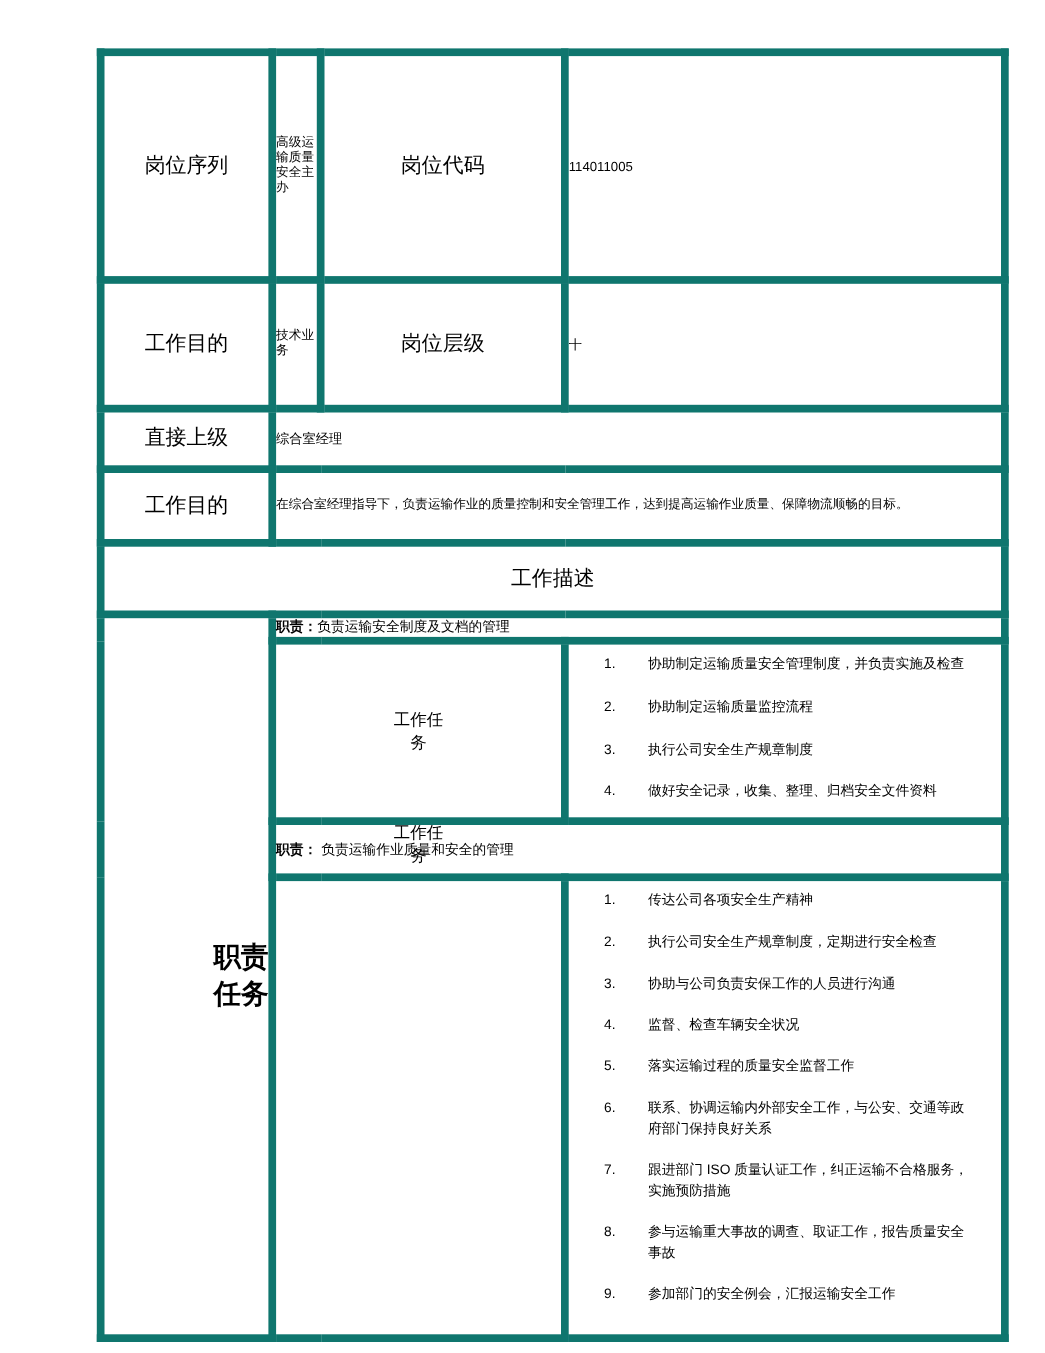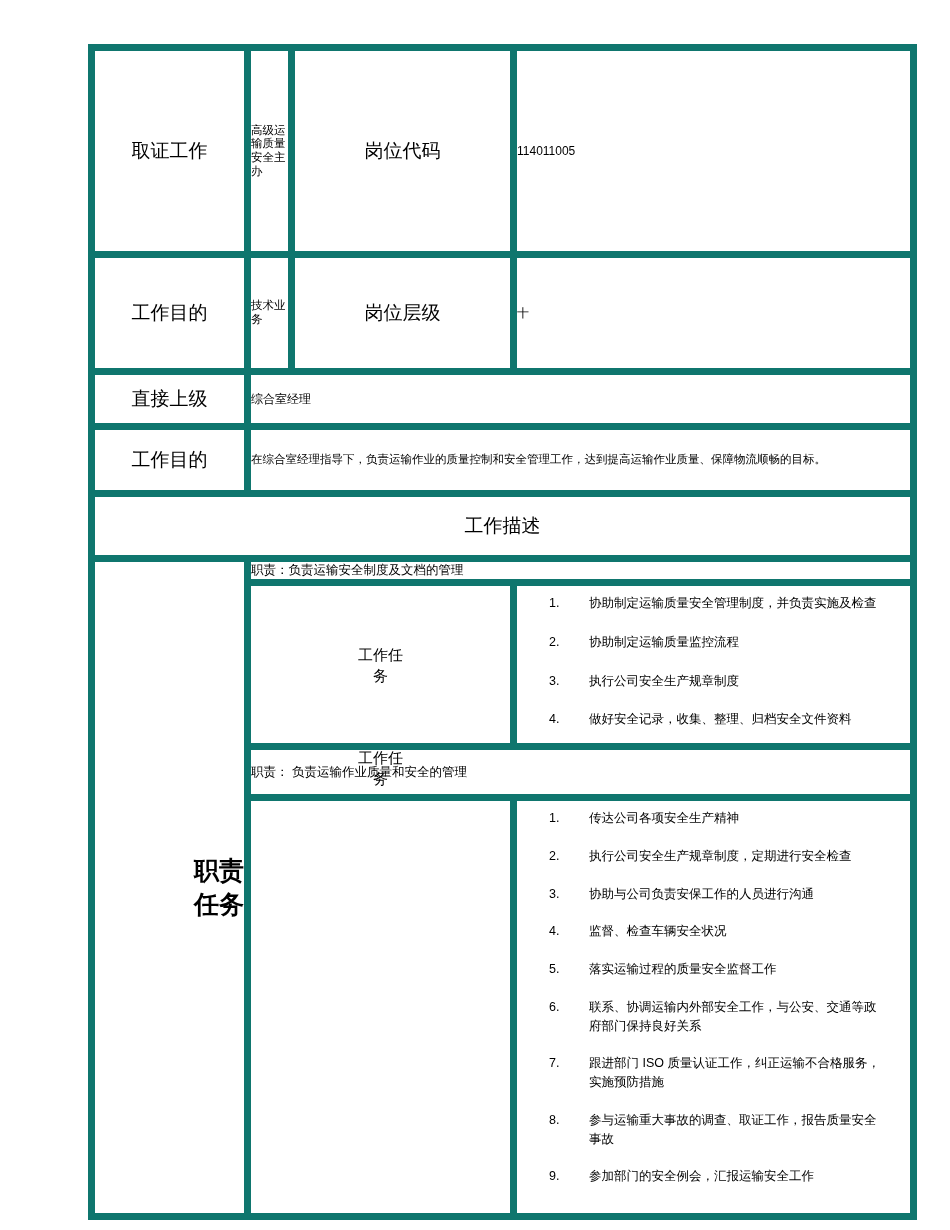--- a/index.html
+++ b/index.html
@@ -62,21 +62,21 @@
     font-size: 19px;
     padding: 12px 0 12px 0;
     margin-top: 12px;
   }
   .duty-head {
     font-size: 12.5px;
     padding: 8px 6px 8px 8px;
     vertical-align: middle;
   }
   .duty-head b {
-    font-weight: normal;
+    font-weight: bold;
   }
   .task-label {
     text-align: center;
     font-size: 15px;
     line-height: 1.4;
     padding: 0 8px;
   }
   ol.tasks {
     margin: 0;
     padding: 8px 10px 8px 46px;
@@ -111,21 +111,21 @@
 <div class="page">
   <table class="jd">
     <colgroup>
       <col style="width:156px">
       <col style="width:44px">
       <col style="width:222px">
       <col style="width:400px">
     </colgroup>
     <tbody>
       <tr>
-        <td class="lbl" style="height:200px">取证工作</td>
+        <td class="lbl" style="height:200px">岗位序列</td>
         <td class="vert">高级运输质量安全主办</td>
         <td class="lbl">岗位代码</td>
         <td class="val-mid">114011005</td>
       </tr>
       <tr>
         <td class="lbl" style="height:110px">工作目的</td>
         <td class="vert">技术业务</td>
         <td class="lbl">岗位层级</td>
         <td class="val-mid">十</td>
       </tr>

